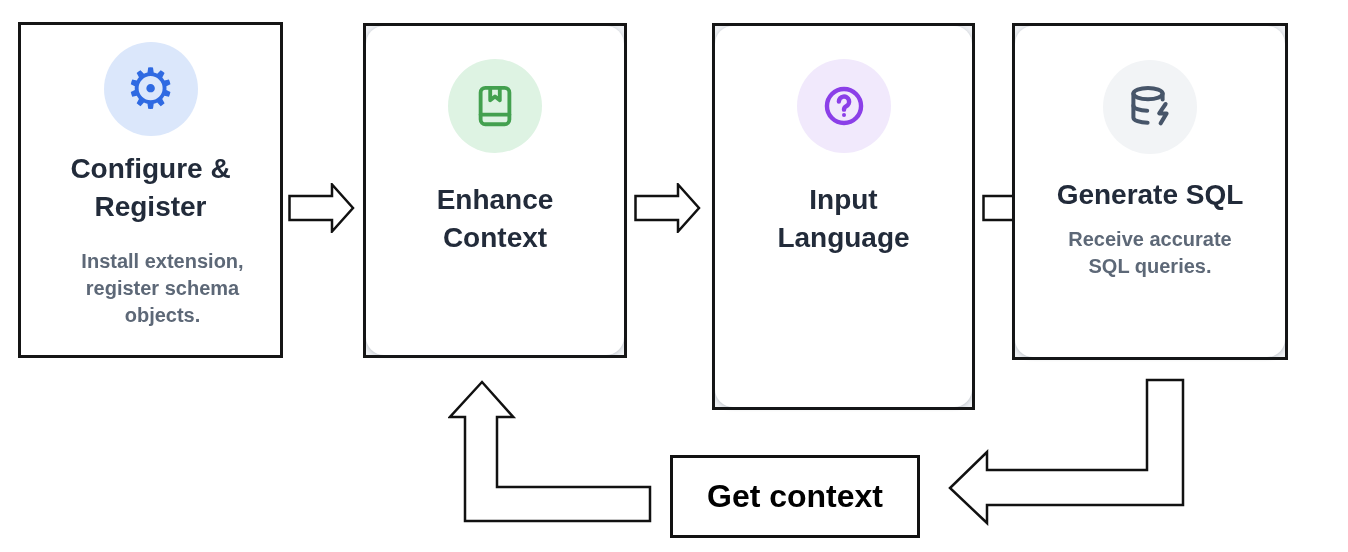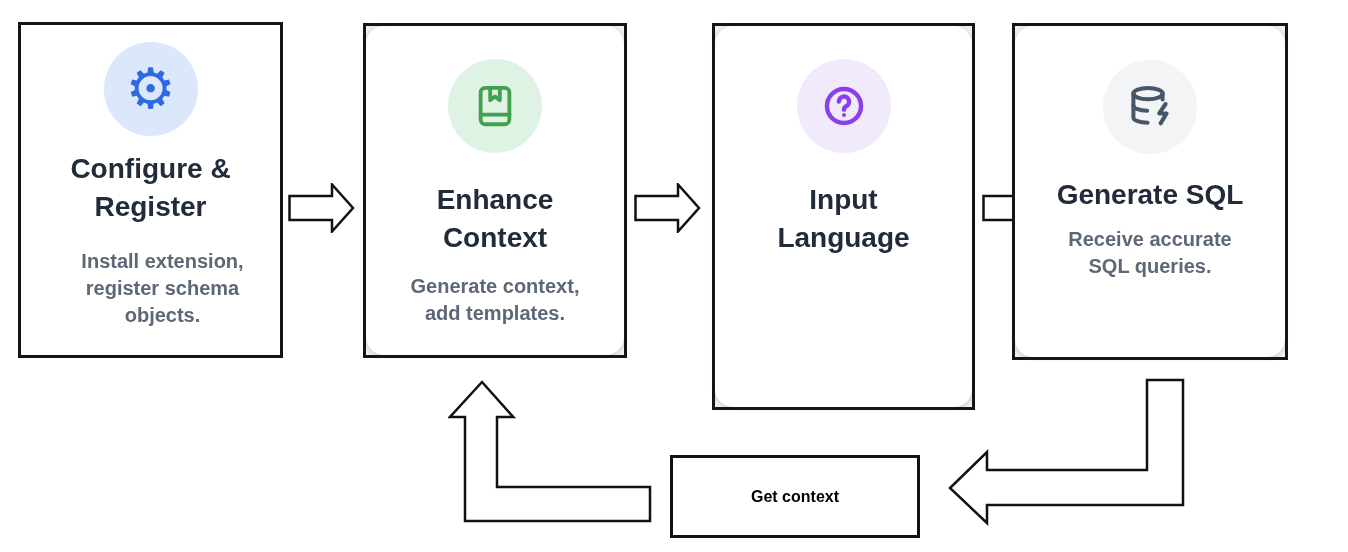--- a/index.html
+++ b/index.html
@@ -97,21 +97,21 @@
     position: absolute;
     left: 670px;
     top: 455px;
     width: 250px;
     height: 83px;
     background: #ffffff;
     border: 3px solid #111111;
     display: flex;
     align-items: center;
     justify-content: center;
-    font-size: 16px;
+    font-size: 32px;
     font-weight: 700;
     color: #000000;
   }
 </style>
 </head>
 <body>
 
 <div class="canvas">
 
   <div class="card card--1" style="left:18px; top:22px; width:265px; height:336px;">
@@ -135,22 +135,20 @@
     <div class="card-surface">
       <div class="icon-circle green">
         <svg width="46" height="46" viewBox="0 0 24 24" fill="none" stroke="currentColor" stroke-width="2" stroke-linecap="round" stroke-linejoin="round">
           <rect x="4.5" y="2.5" width="15" height="19" rx="2.5"></rect>
           <polyline points="9.5,3 9.5,9 12,7 14.5,9 14.5,3"></polyline>
           <line x1="4.5" y1="16.5" x2="19.5" y2="16.5"></line>
         </svg>
       </div>
       <div class="card-title">Enhance
 Context</div>
-      <div class="card-desc">Generate context,
-add templates.</div>
     </div>
   </div>
 
   <svg class="arrow-svg" style="left:634px; top:183px;" width="67" height="50" viewBox="0 0 67 50">
     <polygon class="arrow-shape" points="1.5,13 44,13 44,1.5 65,25 44,48.5 44,37 1.5,37"></polygon>
   </svg>
 
   <div class="card card--3 rounded-inner" style="left:712px; top:23px; width:263px; height:387px;">
     <div class="card-surface">
       <div class="icon-circle purple">

